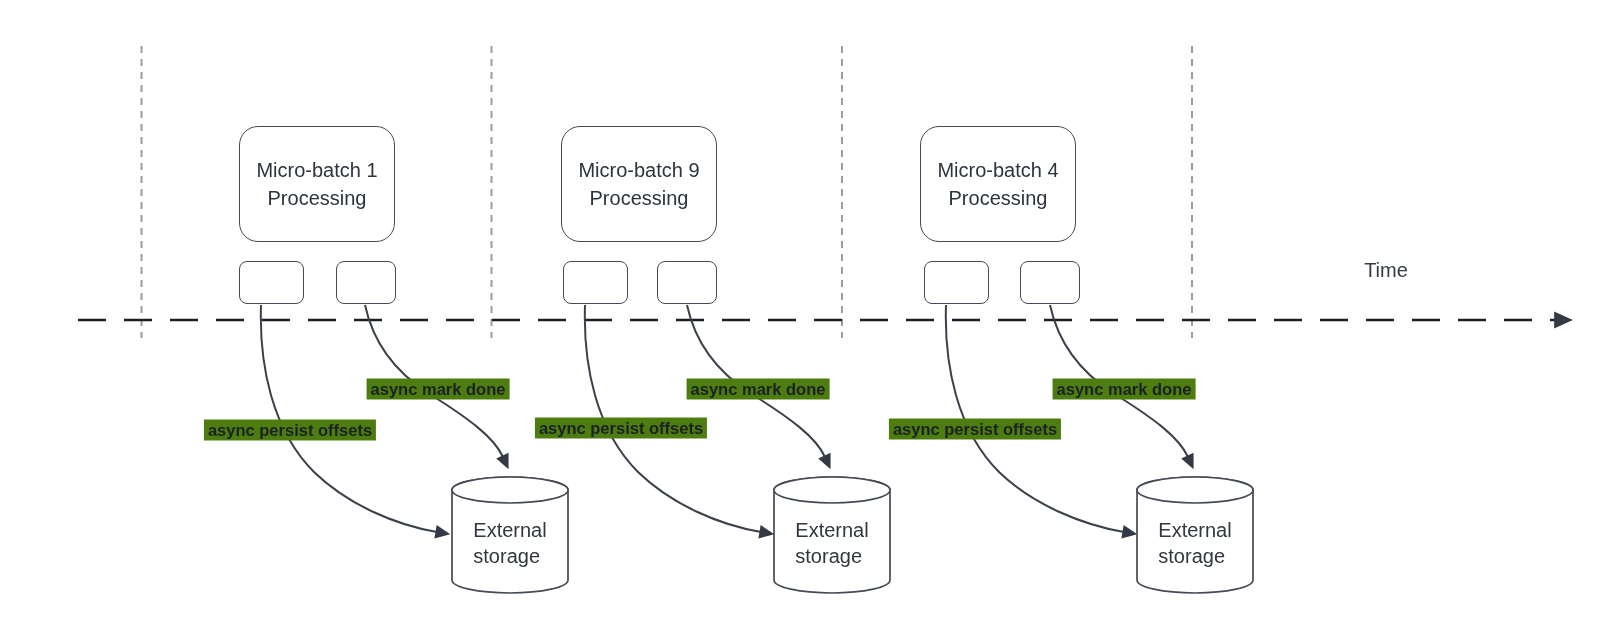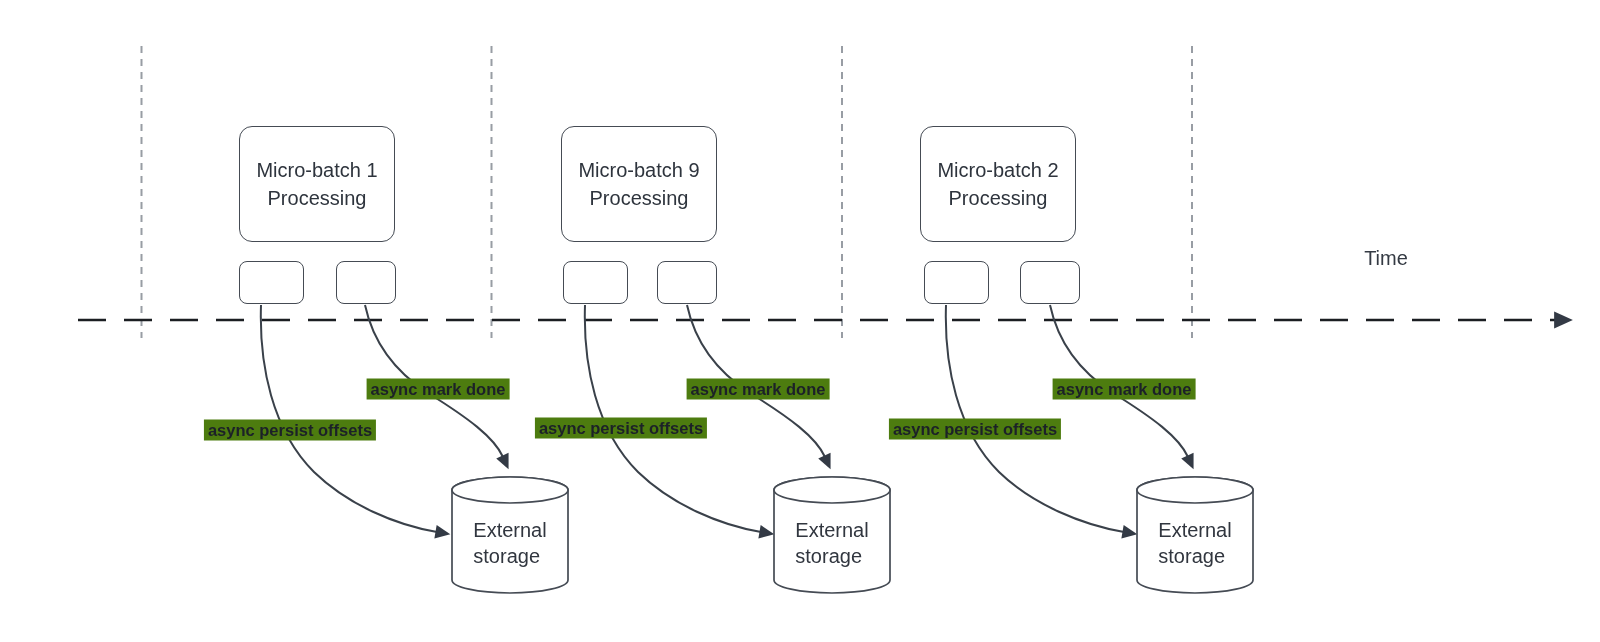--- a/index.html
+++ b/index.html
@@ -20,21 +20,21 @@
     left: 0;
     top: 0;
     z-index: 1;
   }
   .bigbox {
     position: absolute;
     top: 126px;
     width: 156px;
     height: 116px;
     border: 1.6px solid #454b54;
-    border-radius: 13px;
+    border-radius: 19px;
     background: #ffffff;
     display: flex;
     align-items: center;
     justify-content: center;
     text-align: center;
     font-size: 20px;
     line-height: 28px;
     color: #2e343d;
     z-index: 2;
     box-sizing: border-box;
@@ -147,28 +147,28 @@
   <div class="smallbox right" style="left:657px;"></div>
   <div class="edge-label" style="left:621px;top:428px;">async persist offsets</div>
   <div class="edge-label" style="left:758px;top:389px;">async mark done</div>
   <div class="storage-label" style="left:832px;top:543px;">
     <span>External</span><br>
     <span>storage</span>
   </div>
 
   <div class="bigbox" style="left:920px;">
     <div>
-      <span>Micro-batch 2</span><br>
+      <span>Micro-batch 4</span><br>
       <span>Processing</span>
     </div>
   </div>
   <div class="smallbox left" style="left:924px;"></div>
   <div class="smallbox right" style="left:1020px;"></div>
   <div class="edge-label" style="left:975px;top:429px;">async persist offsets</div>
   <div class="edge-label" style="left:1124px;top:389px;">async mark done</div>
   <div class="storage-label" style="left:1195px;top:543px;">
     <span>External</span><br>
     <span>storage</span>
   </div>
 
-  <div class="time-label" style="left:1386px;top:258px;text-align:center;">Time</div>
+  <div class="time-label" style="left:1386px;top:270px;text-align:center;">Time</div>
 
 </div>
 
 </body></html>

